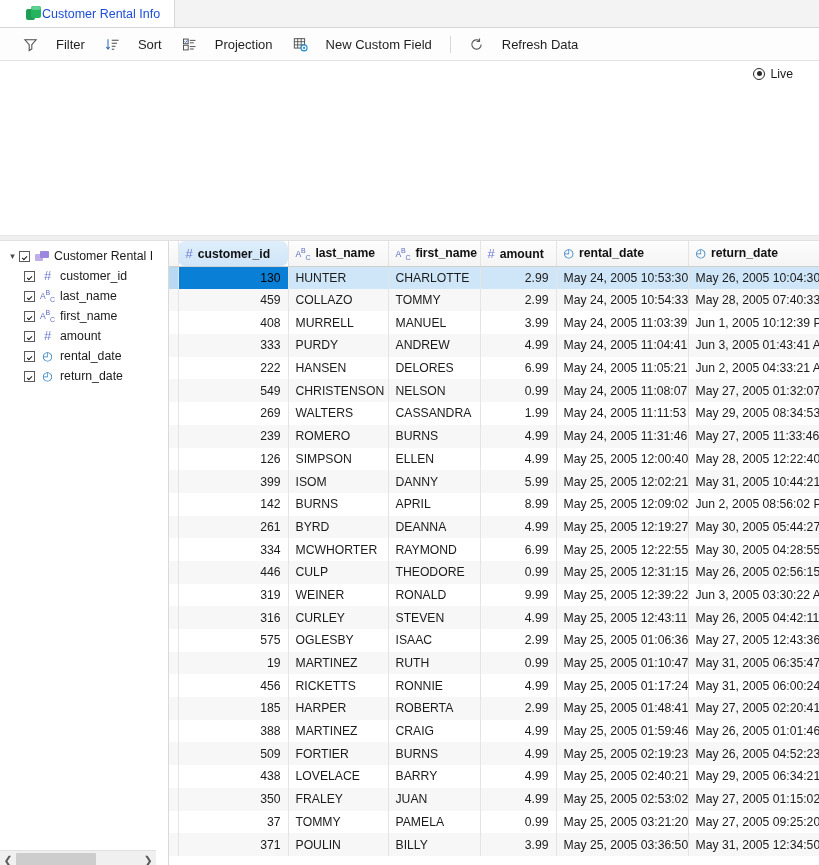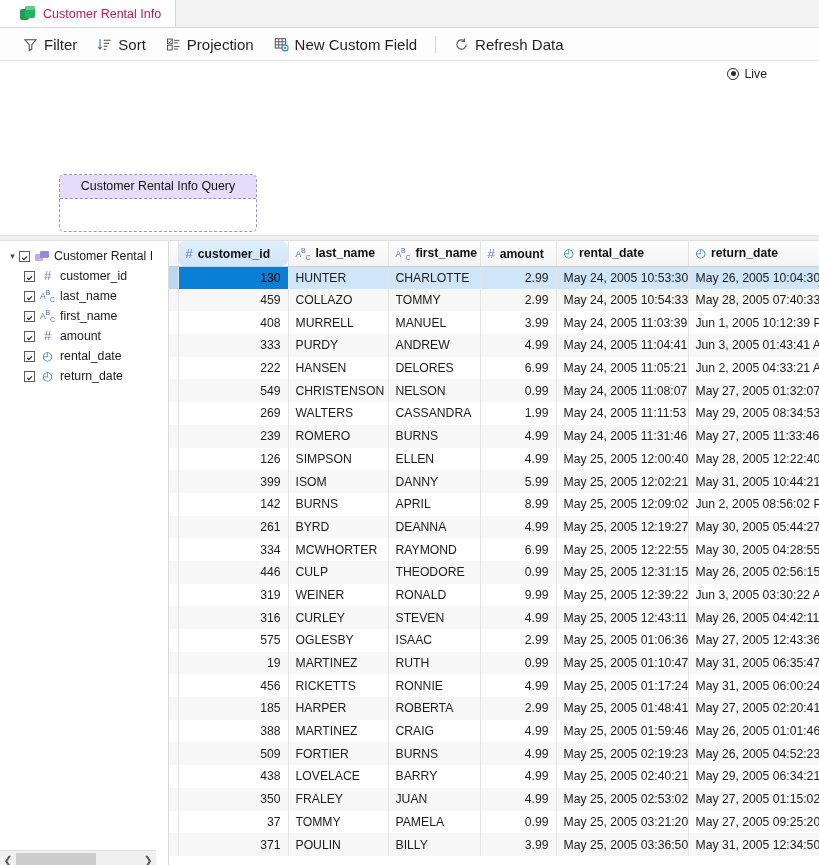--- a/index.html
+++ b/index.html
@@ -13,25 +13,25 @@
   #app { position: relative; width: 819px; height: 865px; background:#fff; }
 
   
   .tabstrip {
     position: relative; height: 27px;
     background: #f3f3f3;
     border-bottom: 1px solid #d6d6d6;
     display: flex; align-items: stretch;
   }
   .tab {
-    display: flex; align-items: center; gap: 7px;
-    padding: 0 14px 0 20px;
+    display: flex; align-items: center; 
+    padding: 0 14px 0 26px;
     background: #ffffff;
     border-right: 1px solid #d6d6d6;
-    font-size: 12.5px; color: #be185d;
+    font-size: 12.5px; color: #1d4ed8;
     height: 27px; box-sizing: border-box;
     min-width: 170px;
   }
   .tab-rest { flex: 1; background:#f3f3f3; border-bottom:0; }
   .db-icon { width: 16px; height: 15px; position: relative; flex: 0 0 auto; }
   .db-icon .c1, .db-icon .c2 {
     position: absolute; border-radius: 2px;
   }
   .db-icon .c1 { left:0; top:3px; width:9px; height:11px; background:#1f9d55; }
   .db-icon .c2 { left:5px; top:0px; width:10px; height:12px; background:#23b45f; }
@@ -41,37 +41,37 @@
   }
 
   
   .toolbar {
     height: 32px; background:#fdfdfd;
     border-bottom: 1px solid #e3e3e3;
     display: flex; align-items: center; gap: 0px;
     padding-left: 14px;
   }
   .tb-btn {
-    display: flex; align-items: center; gap: 6px;
+    display: flex; align-items: center; gap: 18px;
     padding: 3px 9px; margin-right: 2px;
-    font-size: 15px; color:#1f1f1f; cursor: default;
+    font-size: 13px; color:#1f1f1f; cursor: default;
     border-radius: 2px; white-space: nowrap;
   }
   .tb-sep { width:1px; height:17px; background:#d8d8d8; margin: 0 9px 0 7px; }
   .tb-ico { width:15px; height:15px; flex:0 0 auto; display:block; }
 
   
   .canvas {
     position: relative;
     height: 174px;
     background: #ffffff;
     border-bottom: 1px solid #e6e6e6;
   }
   .live-wrap {
-    position: absolute; right: 52px; top: 6px;
+    position: absolute; right: 26px; top: 6px;
     display:flex; align-items:center; gap:5px;
     font-size: 12.3px; color:#1c1c1c;
   }
   .radio-on {
     width:12px; height:12px; border:1.6px solid #2b2b2b;
     border-radius:50%; position:relative; box-sizing:border-box;
   }
   .radio-on::after{
     content:""; position:absolute; left:2.2px; top:2.2px;
     width:5.2px; height:5.2px; border-radius:50%; background:#2b2b2b;
@@ -247,23 +247,20 @@
         <path d="M11.2 1.6 v3.1 h-3.1" fill="none" stroke="#5a5a5a" stroke-width="1.2"></path>
       </svg>
       <span>Refresh Data</span>
     </div>
   </div>
 
   <div class="canvas">
     <div class="live-wrap">
       <span class="radio-on"></span>
       <span>Live</span>
-    </div>
-    <div class="qnode">
-      <div class="qnode-title">Customer Rental Info Query</div>
     </div>
   </div>
 
   <div class="splitter"></div>
 
   <div class="lower">
 
     <div class="tree">
       <div class="tree-rows" id="tree-rows">
           <div class="tree-row">

